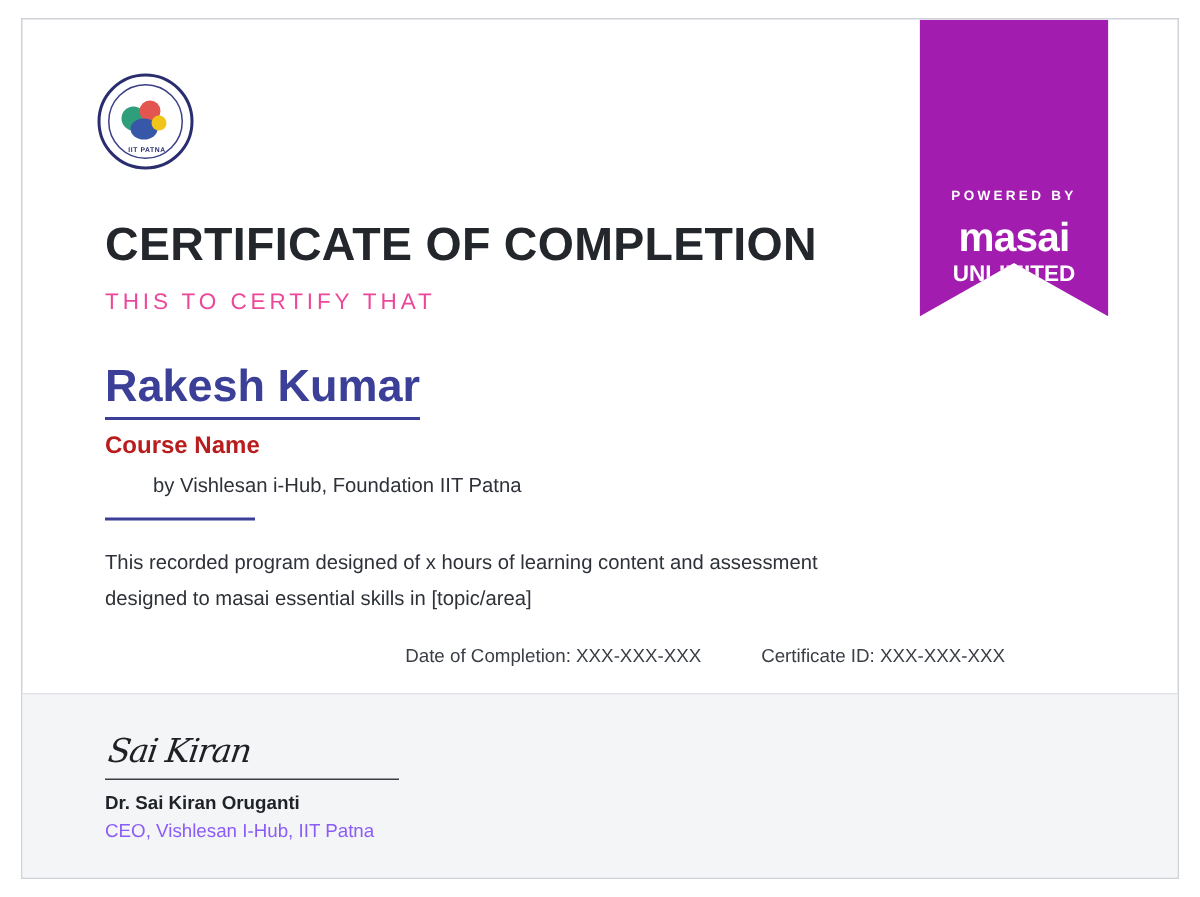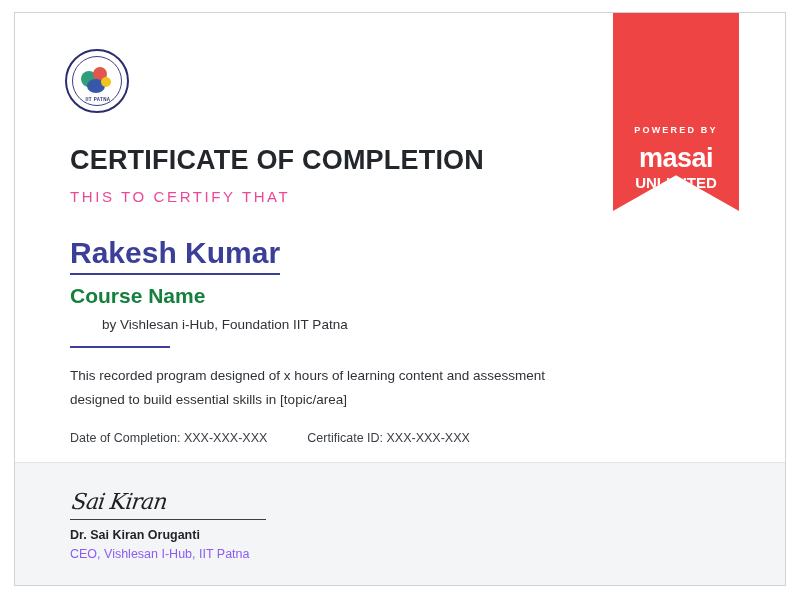--- a/index.html
+++ b/index.html
@@ -96,21 +96,21 @@
     font-weight: bold;
   }
 
   
   .ribbon {
     position: absolute;
     right: 46px;
     top: 0;
     width: 126px;
     height: 198px;
-    background: #ef4444;
+    background: #a21caf;
     clip-path: polygon(0 0, 100% 0, 100% 100%, 50% 82%, 0 100%);
     color: #ffffff;
     text-align: center;
   }
   .ribbon-powered {
     margin-top: 112px;
     font-size: 9px;
     letter-spacing: 2.2px;
     font-weight: bold;
     color: #ffffff;
@@ -132,21 +132,21 @@
   }
 
   
   .content {
     position: absolute;
     left: 55px;
     top: 132px;
     width: 600px;
   }
   .title {
-    font-size: 27px;
+    font-size: 31px;
     font-weight: bold;
     letter-spacing: 0.2px;
     color: #23262b;
     margin: 0;
   }
   .subtitle {
     margin-top: 12px;
     font-size: 15px;
     letter-spacing: 2.6px;
     color: #ec4899;
@@ -162,23 +162,23 @@
     line-height: 1.2;
     text-align: center;
   }
   .line-completed {
     margin-top: 36px;
     font-size: 13.5px;
     color: #2e3238;
   }
   .course-name {
     margin-top: 9px;
-    font-size: 21px;
-    font-weight: bold;
-    color: #15803d;
+    font-size: 16px;
+    font-weight: bold;
+    color: #b91c1c;
   }
   .issuer {
     margin-top: 9px;
     font-size: 13.5px;
     color: #2e3238;
     padding-left: 32px;
   }
   .rule {
     margin-top: 14px;
     width: 100px;
@@ -189,20 +189,21 @@
     margin-top: 16px;
     font-size: 13.5px;
     color: #2e3238;
     line-height: 1.75;
     max-width: 580px;
   }
   .meta {
     margin-top: 20px;
     font-size: 12.5px;
     color: #3a3e45;
+    text-align: right;
   }
   .meta .meta-gap {
     display: inline-block;
     width: 40px;
   }
 
   
   .sign-block {
     position: absolute;
     left: 55px;
@@ -266,21 +267,21 @@
 
     <div class="content">
       <h1 class="title">CERTIFICATE OF COMPLETION</h1>
       <div class="subtitle">THIS TO CERTIFY THAT</div>
       <div class="recipient">Rakesh Kumar</div>
       <div class="course-name">Course Name</div>
       <div class="issuer">by Vishlesan i-Hub, Foundation IIT Patna</div>
       <div class="rule"></div>
       <div class="desc">
         <div>This recorded program designed of x hours of learning content and assessment</div>
-        <div>designed to build essential skills in [topic/area]</div>
+        <div>designed to masai essential skills in [topic/area]</div>
       </div>
       <div class="meta">
         <span>Date of Completion: XXX-XXX-XXX</span><span class="meta-gap"></span><span>Certificate ID: XXX-XXX-XXX</span>
       </div>
     </div>
 
     <div class="sign-block">
       <div class="signature">Sai Kiran</div>
       <div class="sign-rule"></div>
       <div class="sign-name">Dr. Sai Kiran Oruganti</div>

